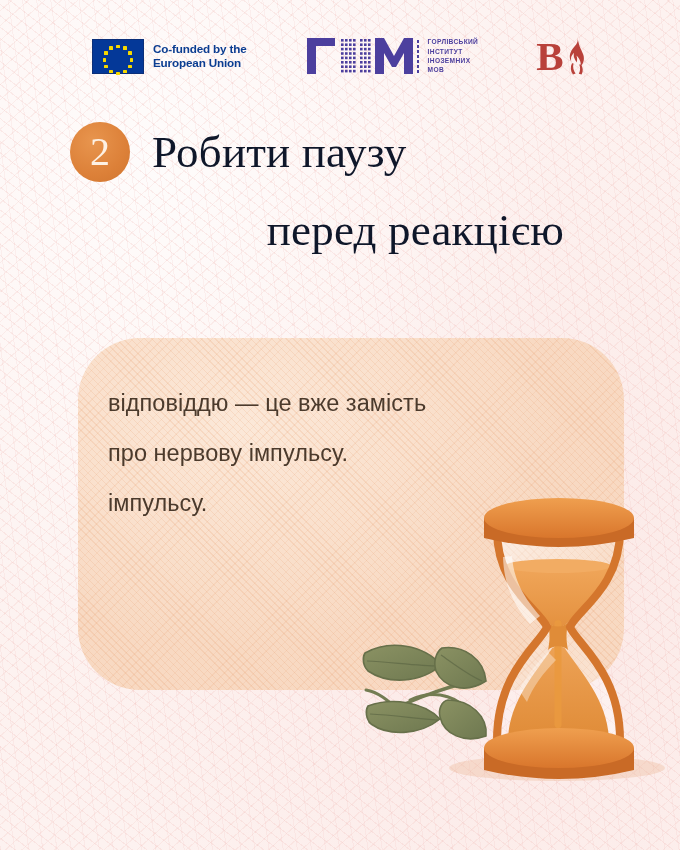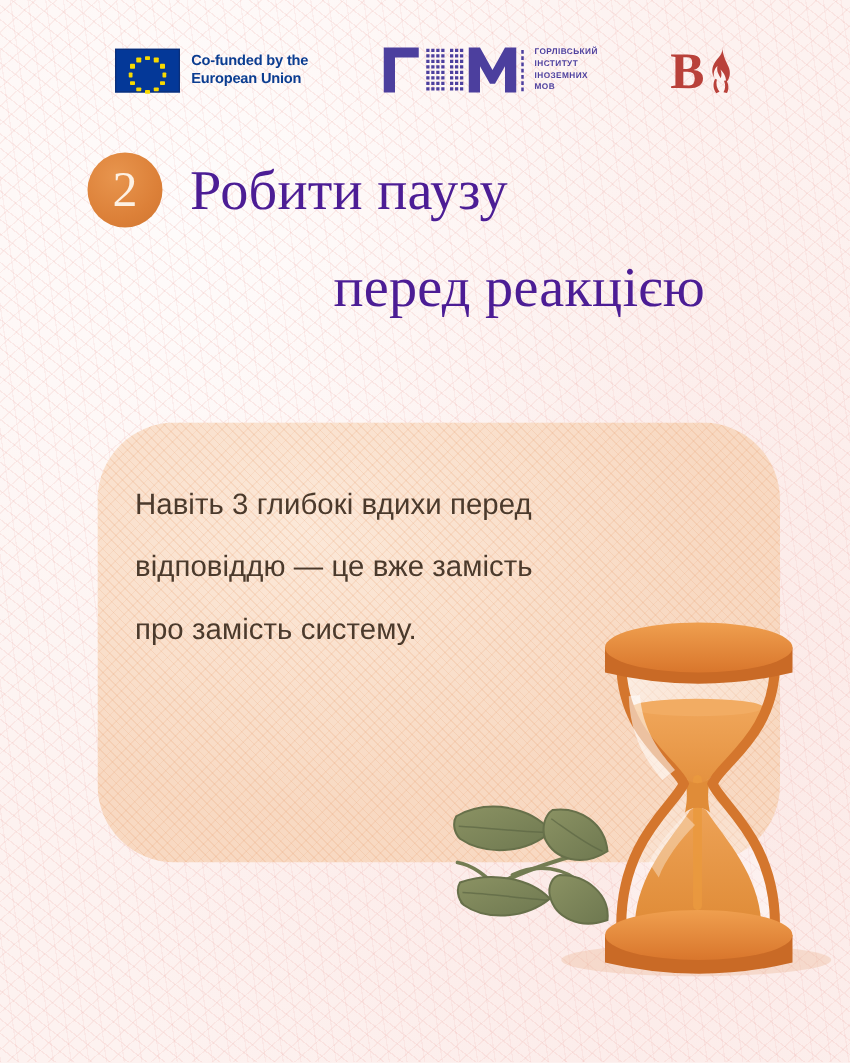--- a/index.html
+++ b/index.html
@@ -139,21 +139,21 @@
     color: #fdf1e4;
     font-family: "Liberation Serif", serif;
     font-size: 40px;
     line-height: 60px;
     text-align: center;
     flex: none;
     box-sizing: border-box;
   }
   .title-line {
     font-family: "Liberation Serif", serif;
-    color: #4c1d95;
+    color: #0f172a;
     font-size: 45px;
     line-height: 1.0;
     letter-spacing: 0.2px;
     white-space: nowrap;
   }
   .title-1 {
     margin-left: 22px;
   }
   .title-2 {
     text-align: right;
@@ -344,23 +344,23 @@
     <div class="badge-row">
       <div class="num-badge">2</div>
       <div class="title-line title-1">Робити паузу</div>
     </div>
     <div class="title-line title-2">перед реакцією</div>
   </div>
 
   <div class="content-card"></div>
 
   <div class="card-text">
-    <p>Навіть 3 глибокі вдихи перед</p>
     <p>відповіддю — це вже замість</p>
-    <p>про замість систему.</p>
+    <p>про нервову імпульсу.</p>
+    <p>імпульсу.</p>
   </div>
 
   <svg class="illustration" viewBox="0 0 680 850">
     <defs>
       <linearGradient id="gSandTop" x1="0" y1="0" x2="0" y2="1">
         <stop offset="0%" stop-color="#f0a65a"></stop>
         <stop offset="100%" stop-color="#e4913f"></stop>
       </linearGradient>
       <linearGradient id="gSandBot" x1="0" y1="0" x2="0" y2="1">
         <stop offset="0%" stop-color="#eda256"></stop>

